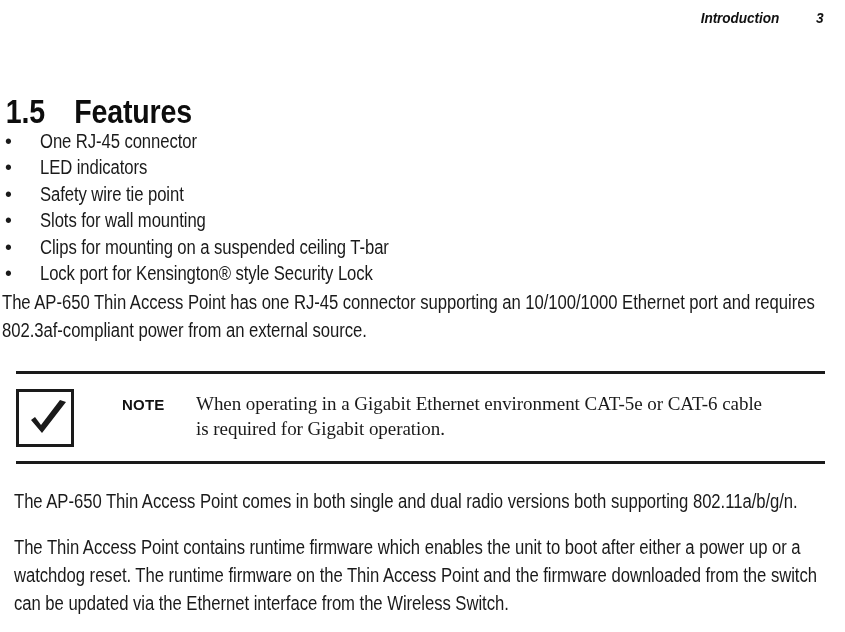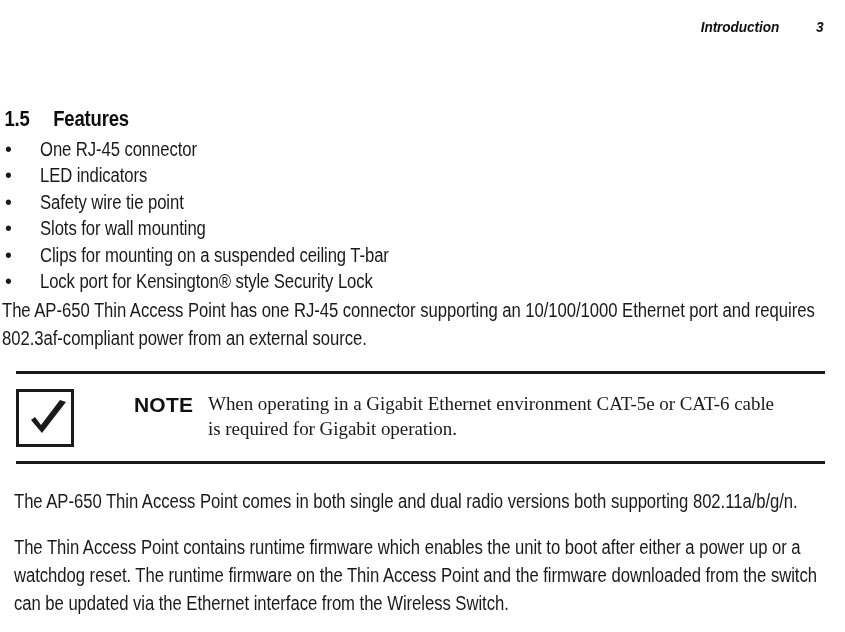--- a/index.html
+++ b/index.html
@@ -19,21 +19,21 @@
   
   .page-header {
     position: absolute;
     top: 0;
     left: 0;
     right: 20px;
     height: 30px;
     display: flex;
     justify-content: flex-end;
     align-items: flex-start;
-    padding-top: 18px;
+    padding-top: 9px;
     box-sizing: border-box;
   }
   .header-chapter {
     font-family: "Liberation Sans", sans-serif;
     font-style: italic;
     font-weight: 700;
     font-size: 15.5px;
     letter-spacing: -0.1px;
     transform: scaleX(0.88);
     transform-origin: right center;
@@ -58,24 +58,24 @@
     top: 96px;
     left: 2px;
     width: 828px;
   }
 
   
   .section-heading {
     display: flex;
     align-items: baseline;
     font-weight: 700;
-    font-size: 22px;
+    font-size: 34px;
     line-height: 30px;
     letter-spacing: -0.2px;
-    margin: 8px 0 2px 0;
+    margin: 0 0 2px 0;
     color: #0d0d0d;
   }
   .section-heading .sec-num {
     transform: scaleX(0.84);
     transform-origin: left baseline;
     display: inline-block;
   }
   .section-heading .sec-title {
     transform: scaleX(0.84);
     transform-origin: left baseline;
@@ -151,23 +151,23 @@
     position: relative;
   }
   .note-icon svg {
     position: absolute;
     left: 7px;
     top: 6px;
   }
   .note-label {
     flex: 0 0 auto;
     width: 74px;
-    margin-left: 60px;
-    font-weight: 700;
-    font-size: 21px;
+    margin-left: 48px;
+    font-weight: 700;
+    font-size: 15px;
     line-height: 24px;
     letter-spacing: 0.2px;
     padding-top: 4px;
     color: #111;
   }
   .note-text {
     flex: 1 1 auto;
     font-size: 19px;
     line-height: 25px;
     letter-spacing: -0.05px;

